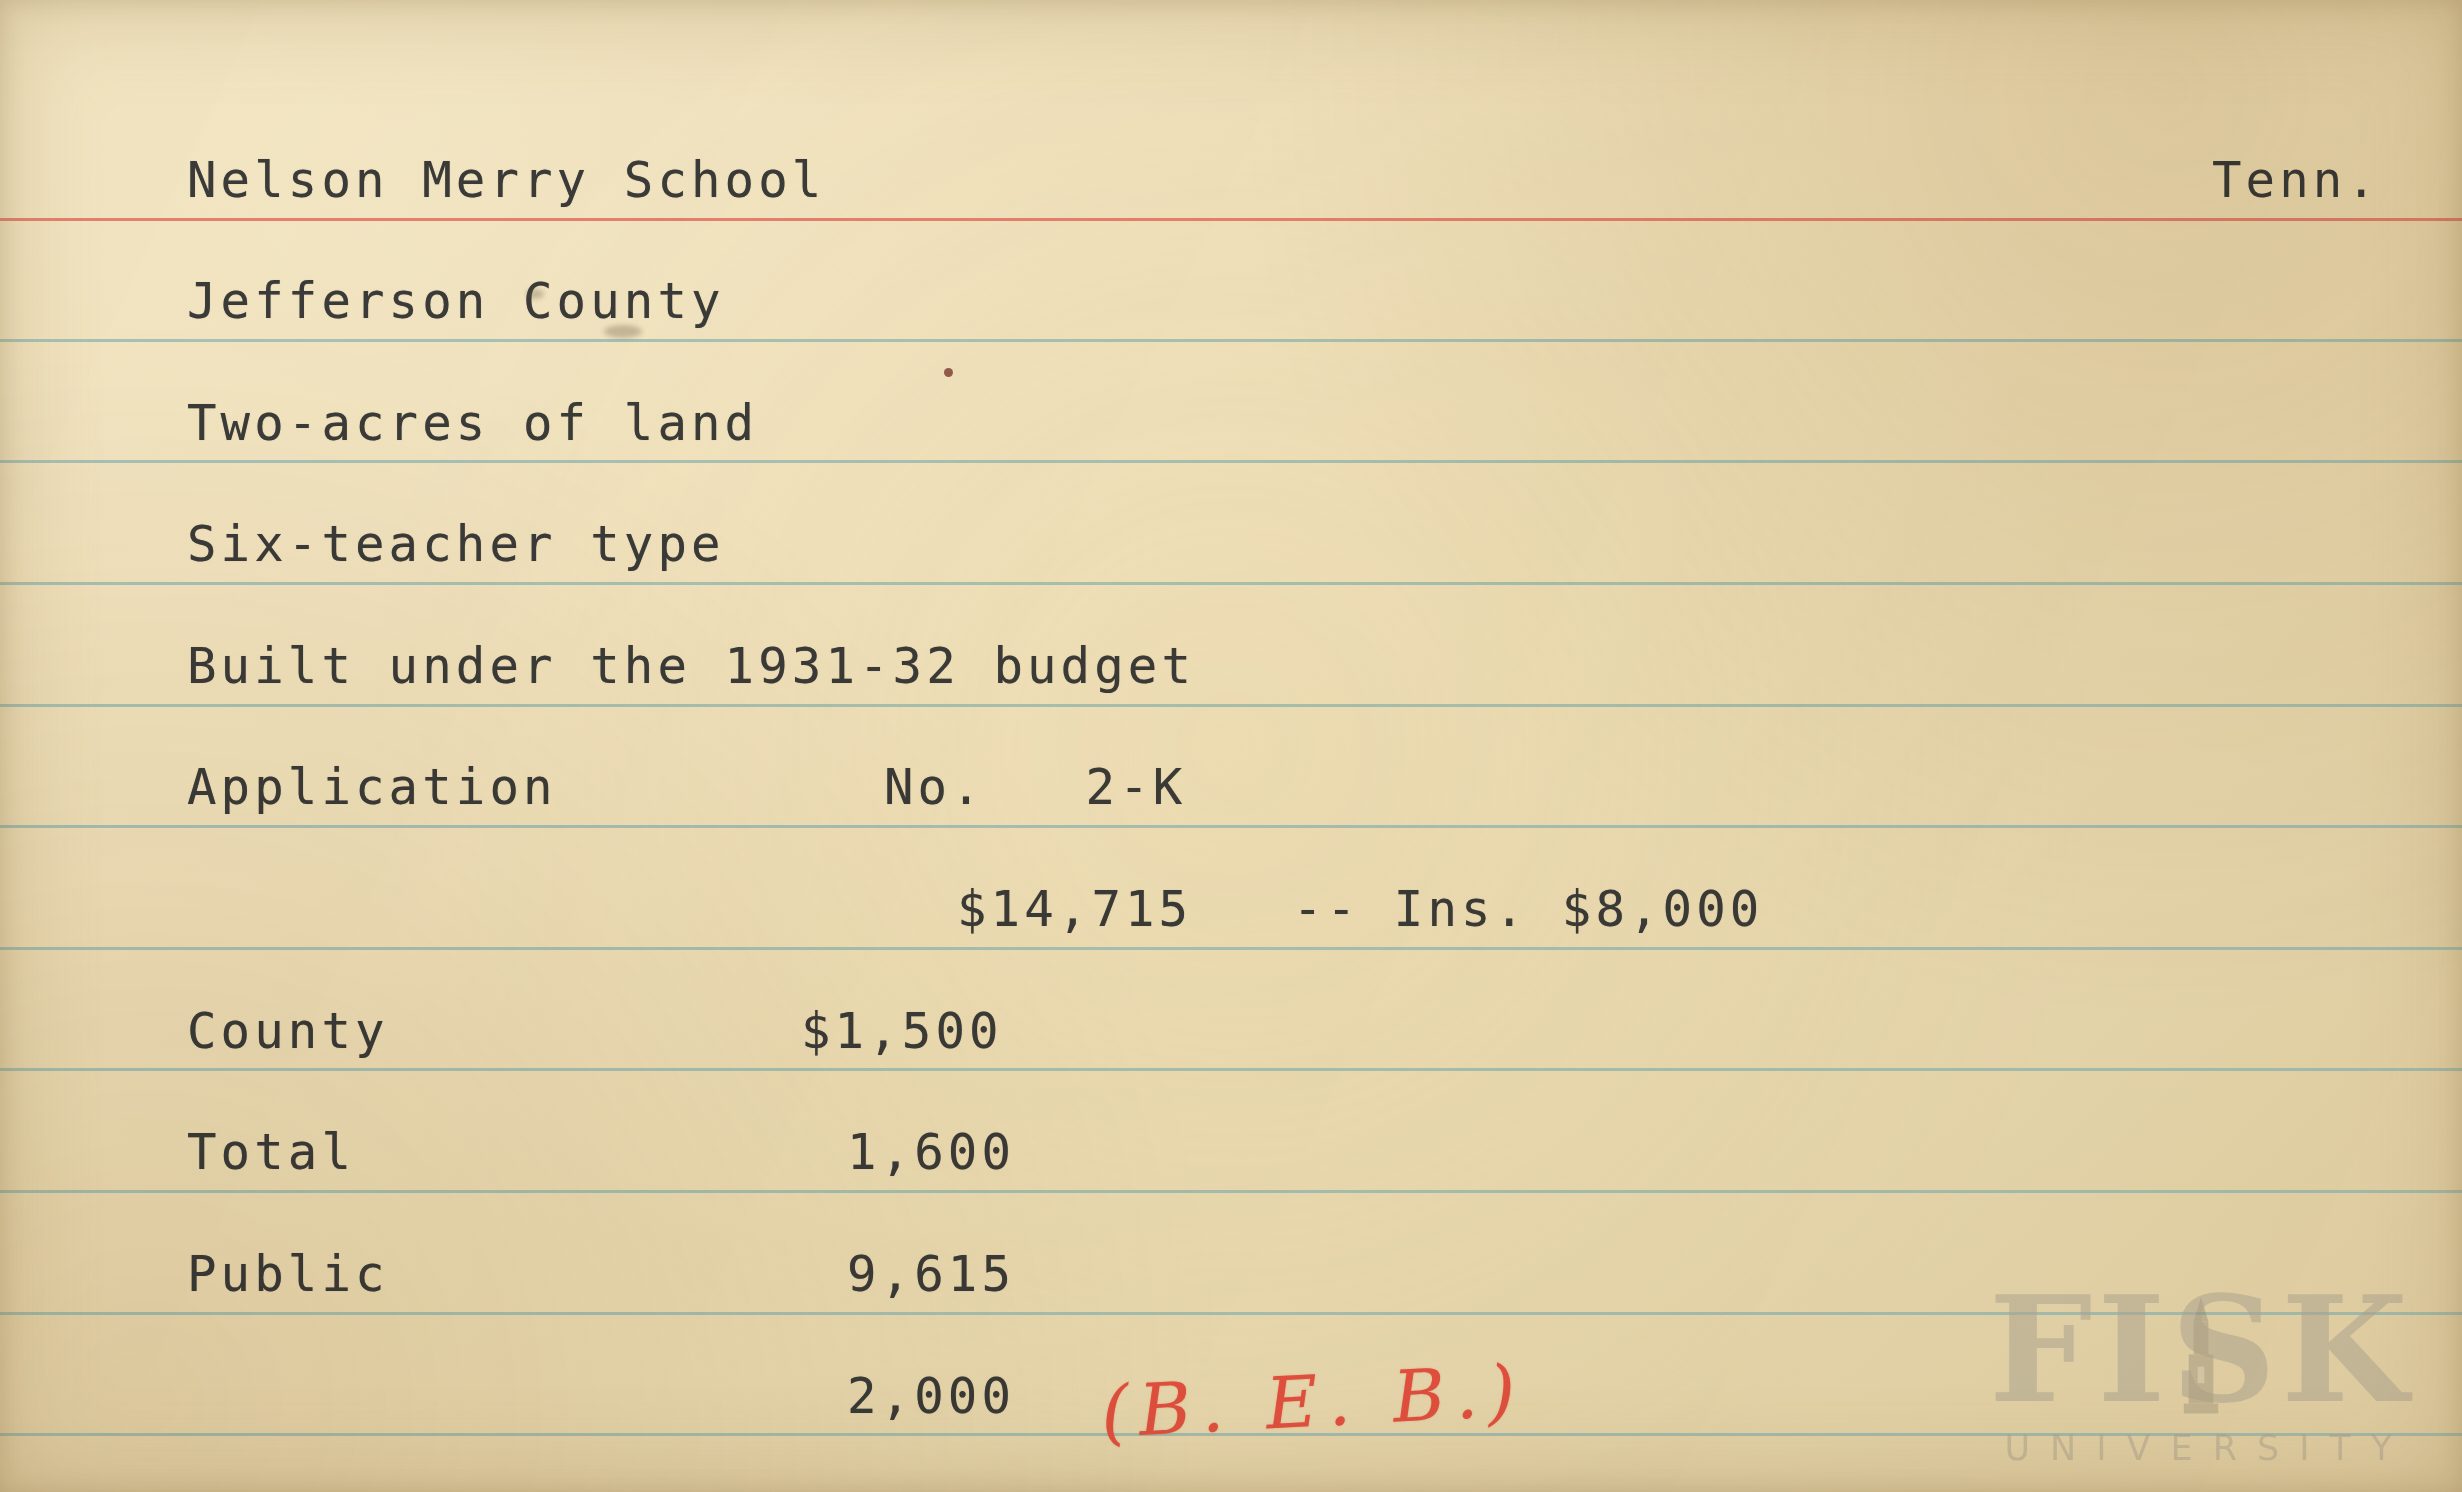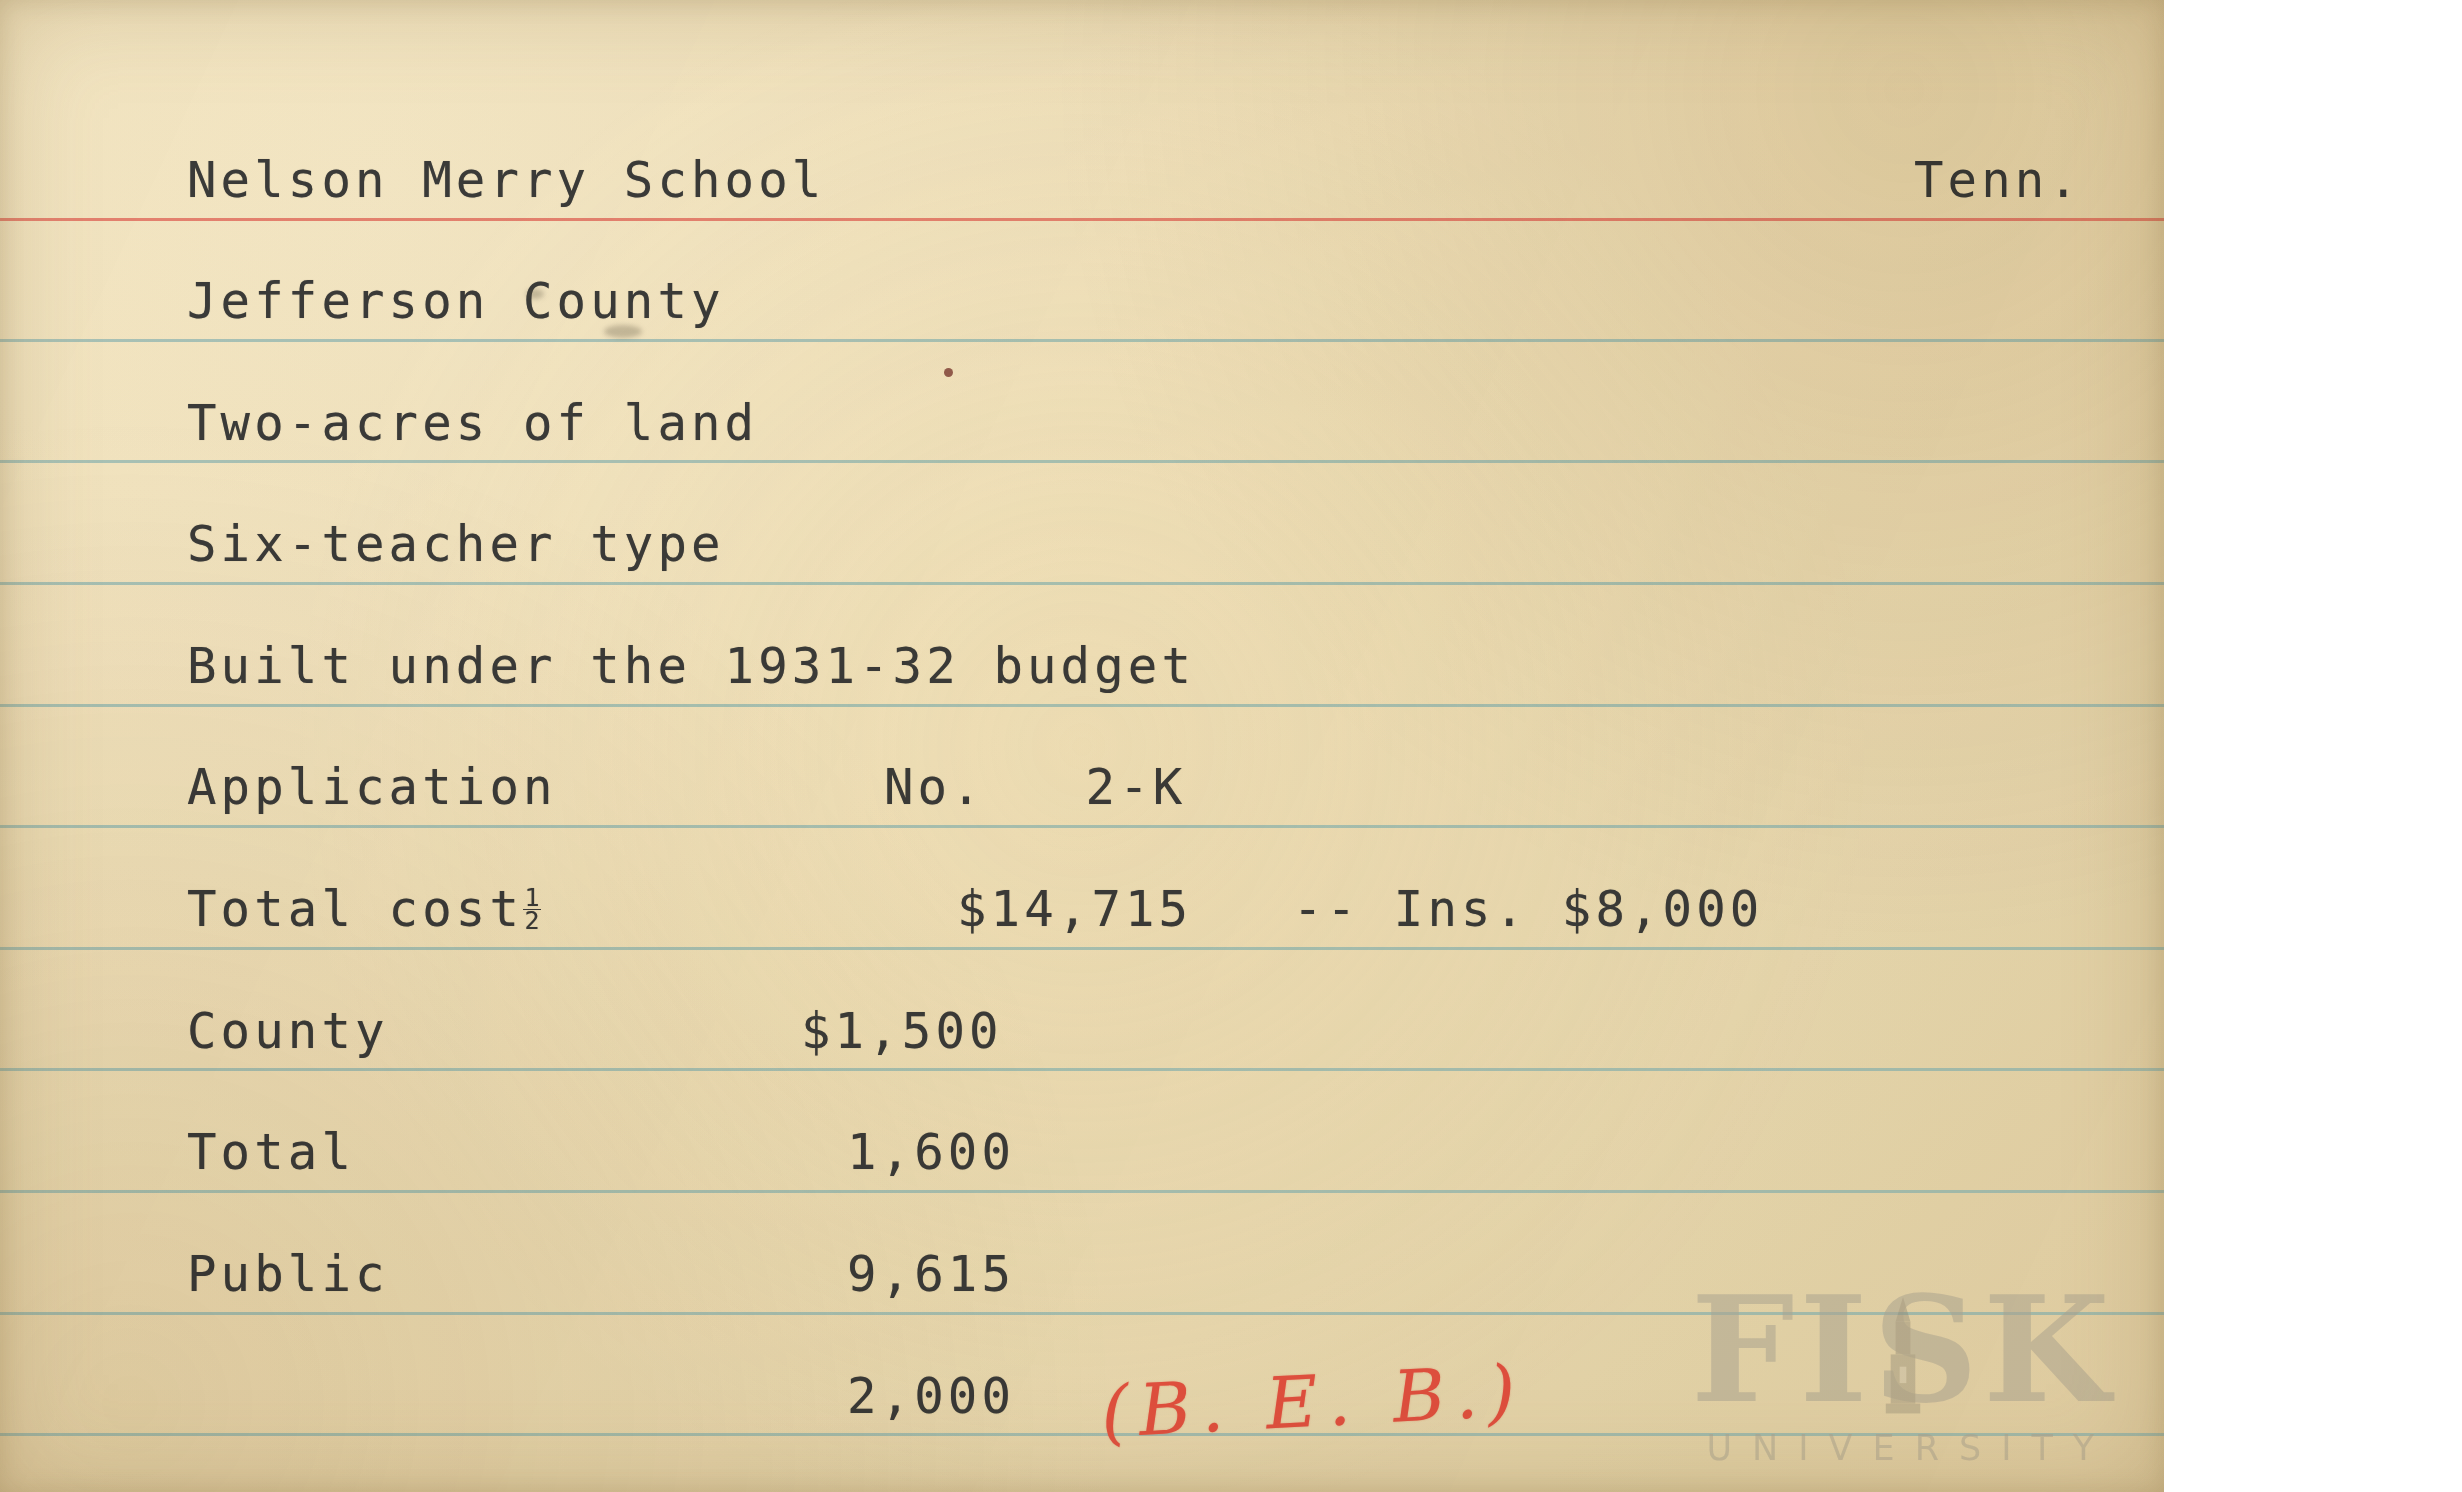--- a/index.html
+++ b/index.html
@@ -2,21 +2,21 @@
 <html style="font-size:13px"><head>
 <meta charset="utf-8">
 <style>
   html, body {
     margin: 0;
     padding: 0;
     background: #ffffff;
   }
   .card {
     position: relative;
-    width: 2164px;
+    width: 2462px;
     height: 1493px;
     overflow: hidden;
     background:
       radial-gradient(ellipse at 18% 12%, #f3e6c4 0%, #efe0ba 38%, #e9d9b0 70%, #e2d0a4 100%);
     font-family: "DejaVu Sans Mono", monospace;
   }
   
   .grain {
     position: absolute;
     inset: 0;
@@ -184,21 +184,20 @@
 
     <div class="line" style="left:187px; top:395px">Two-acres of land</div>
 
     <div class="line" style="left:187px; top:516px">Six-teacher type</div>
 
     <div class="line" style="left:187px; top:638px">Built under the 1931-32 budget</div>
 
     <div class="line" style="left:187px; top:759px">Application</div>
     <div class="line" style="left:884px; top:759px">No.   2-K</div>
 
-    <div class="line" style="left:187px; top:881px"><span>Total cost</span><span class="frac"><span class="num">1</span><span class="den">2</span></span></div>
     <div class="line" style="left:957px; top:881px">$14,715   -- Ins. $8,000</div>
 
     <div class="line" style="left:187px; top:1003px">County</div>
     <div class="line" style="left:801px; top:1003px">$1,500</div>
 
     <div class="line" style="left:187px; top:1124px">Total</div>
     <div class="line" style="left:847px; top:1124px">1,600</div>
 
     <div class="line" style="left:187px; top:1246px">Public</div>
     <div class="line" style="left:847px; top:1246px">9,615</div>

